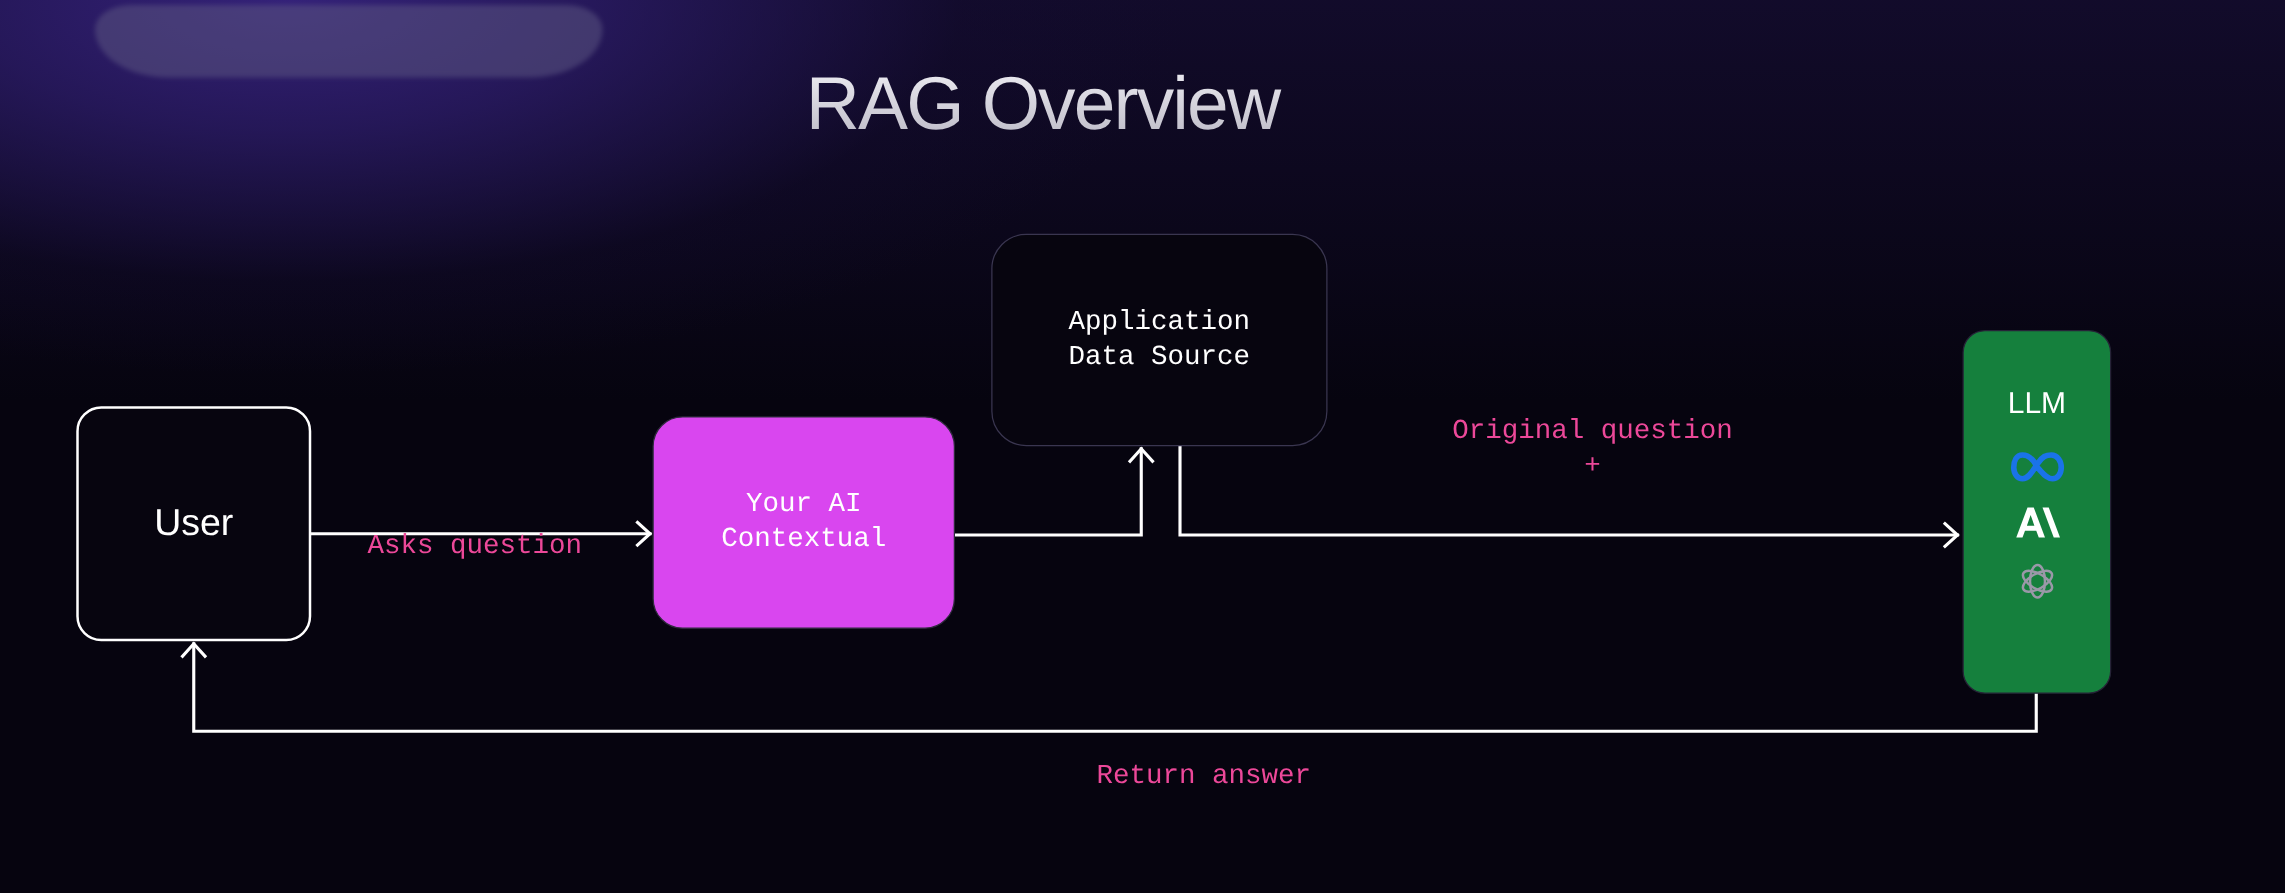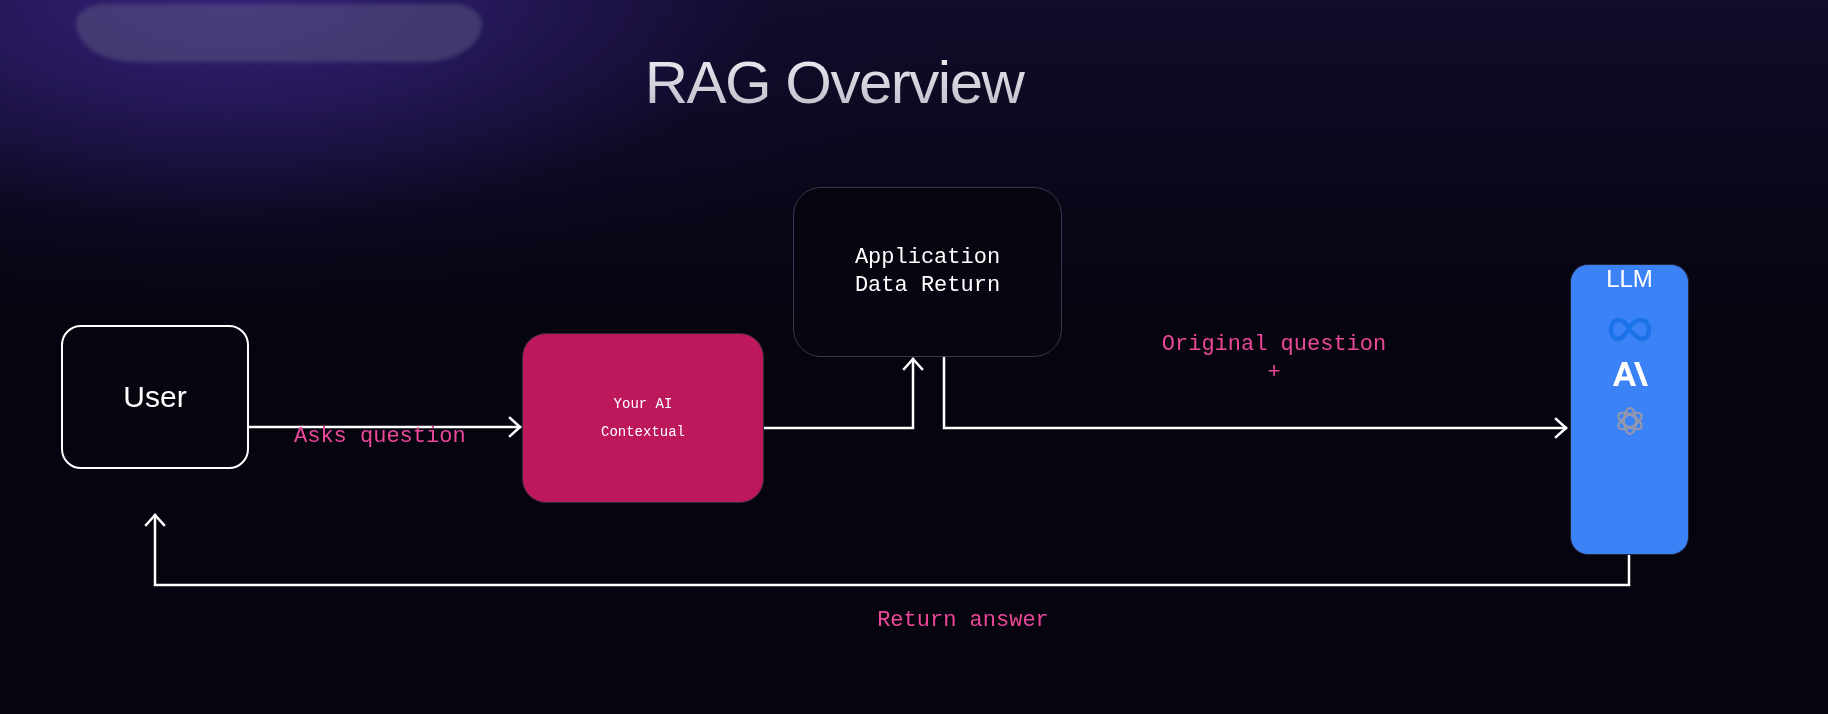--- a/index.html
+++ b/index.html
@@ -26,38 +26,38 @@
       background: linear-gradient(180deg, #f2f1f6 0%, #b9b7c4 100%);
       -webkit-background-clip: text; background-clip: text; -webkit-text-fill-color: transparent;
       margin-left: -80px;
     }
     .node {
       position: absolute; box-sizing: border-box;
       display: flex; align-items: center; justify-content: center; text-align: center;
       color: #ffffff;
     }
     .node-user {
-      left: 61px; top: 325px; width: 188px; height: 144px;
+      left: 61px; top: 325px; width: 188px; height: 188px;
       border: 2px solid #ffffff; border-radius: 20px; background: #07050f;
       font-family: "Liberation Sans", sans-serif; font-size: 30px;
     }
     .node-app {
       left: 522px; top: 333px; width: 242px; height: 170px;
-      border: 1.5px solid #2e2a3c; border-radius: 24px; background: #be185d;
-      font-family: "Liberation Mono", monospace; font-size: 14px; line-height: 28px;
+      border: 1.5px solid #2e2a3c; border-radius: 24px; background: #d946ef;
+      font-family: "Liberation Mono", monospace; font-size: 22px; line-height: 28px;
     }
     .node-data {
       left: 793px; top: 187px; width: 269px; height: 170px;
       border: 1.5px solid #3a3650; border-radius: 28px; background: #07050f;
       font-family: "Liberation Mono", monospace; font-size: 22px; line-height: 28px;
     }
     .node-llm {
       left: 1570px; top: 264px; width: 119px; height: 291px;
-      border: 1.5px solid #262337; border-radius: 18px; background: #3b82f6;
-      flex-direction: column; justify-content: flex-start; 
+      border: 1.5px solid #262337; border-radius: 18px; background: #15803d;
+      flex-direction: column; justify-content: flex-start; padding-top: 44px;
     }
     .llm-label { font-size: 24px; color: #ffffff; margin-bottom: 24px; }
     .llm-logo { margin-bottom: 18px; display: block; }
     .edge-label {
       position: absolute; font-family: "Liberation Mono", monospace; font-size: 22px;
       color: #ec4899; text-align: center; white-space: nowrap;
     }
     .lbl-asks { left: 294px; top: 382px; margin-top: 42px; }
     .lbl-orig { left: 1114px; top: 331px; width: 320px; line-height: 28px; }
     .lbl-return { left: 828px; top: 608px; width: 270px; }
@@ -95,21 +95,21 @@
 <div class="node node-app">
   <div>
     <div>Your AI</div>
     <div>Contextual</div>
   </div>
 </div>
 
 <div class="node node-data">
   <div>
     <div>Application</div>
-    <div>Data Return</div>
+    <div>Data Source</div>
   </div>
 </div>
 
 <div class="node node-llm">
   <div class="llm-label">LLM</div>
   <svg class="llm-logo" width="44" height="26" viewBox="0 0 44 26">
     <path d="M22 13 C18 5 14 3 10 3 C5 3 3 8 3 13 C3 18 6 22 10 22 C15 22 18 16 22 10 C26 4 29 3 33 3 C38 3 41 8 41 13 C41 18 38 22 34 22 C29 22 26 17 22 13 Z" fill="none" stroke="#1a73e8" stroke-width="4.5" stroke-linejoin="round"></path>
   </svg>
   <svg class="llm-logo" width="36" height="26" viewBox="0 0 36 26">
     <path d="M10 1 H15 L24 25 H19 L17 19.5 H8 L6 25 H1 Z M9.5 15.5 H15.5 L12.5 7 Z" fill="#ffffff" fill-rule="evenodd"></path>

